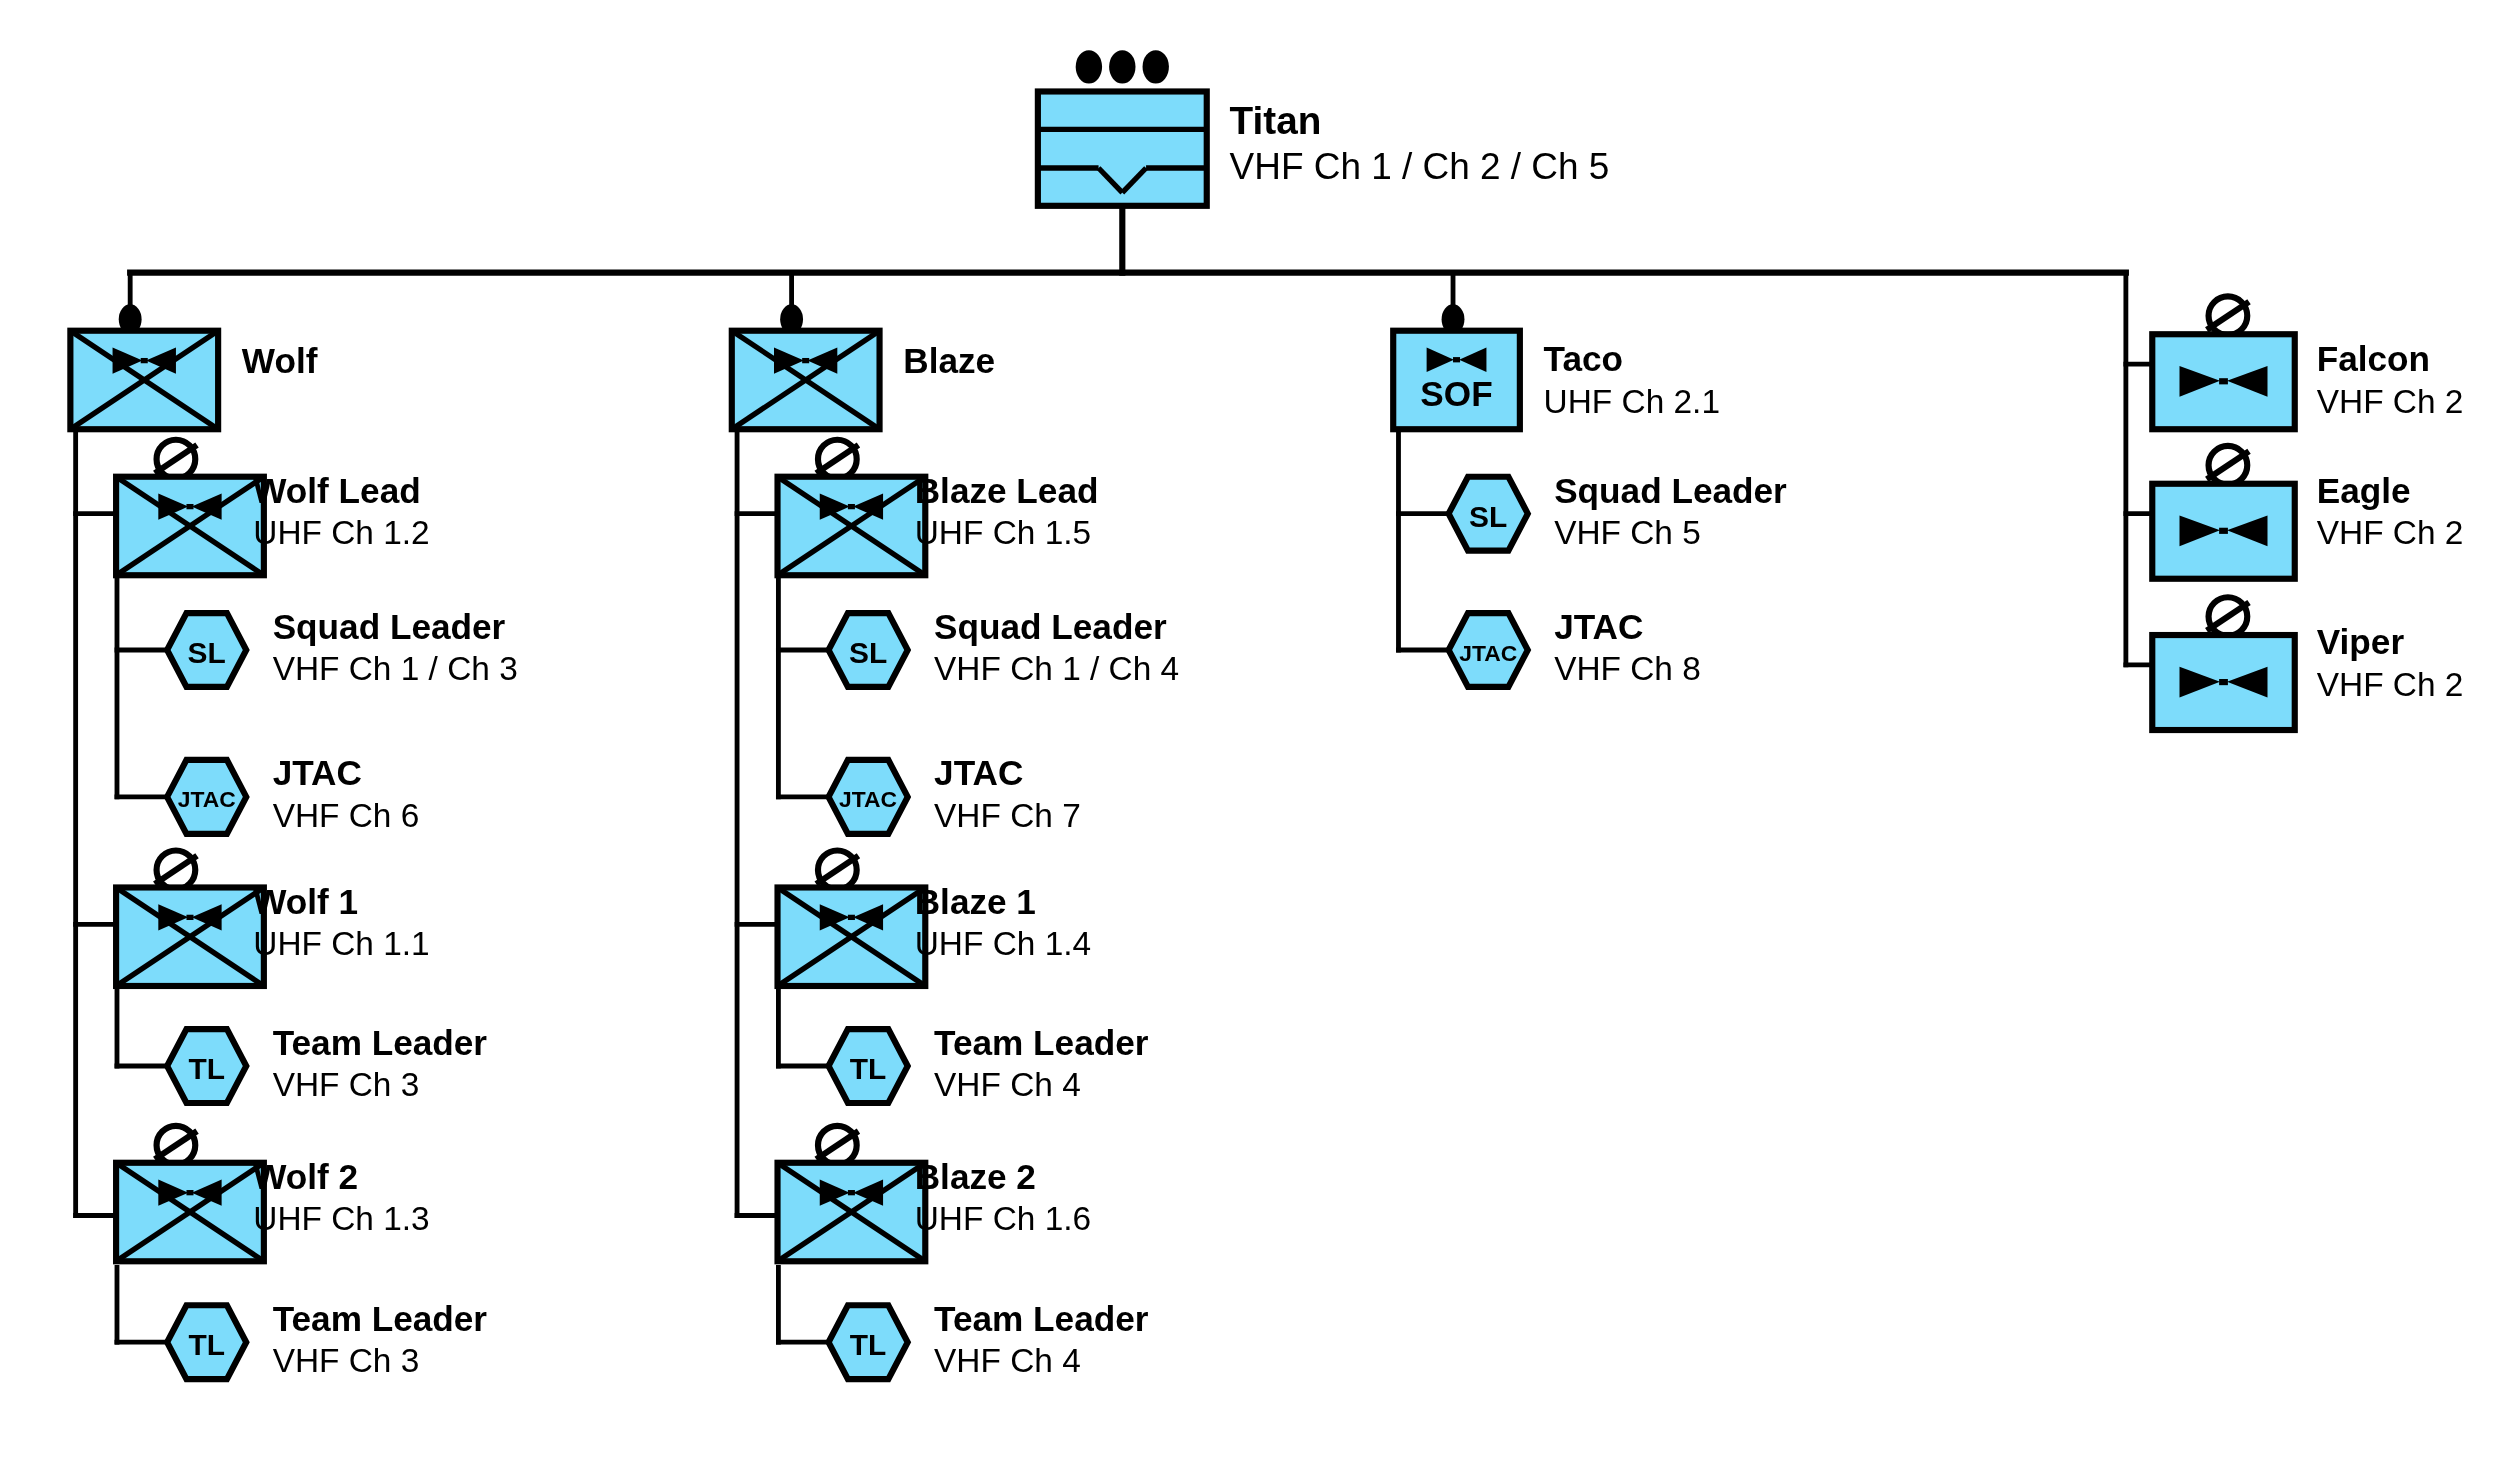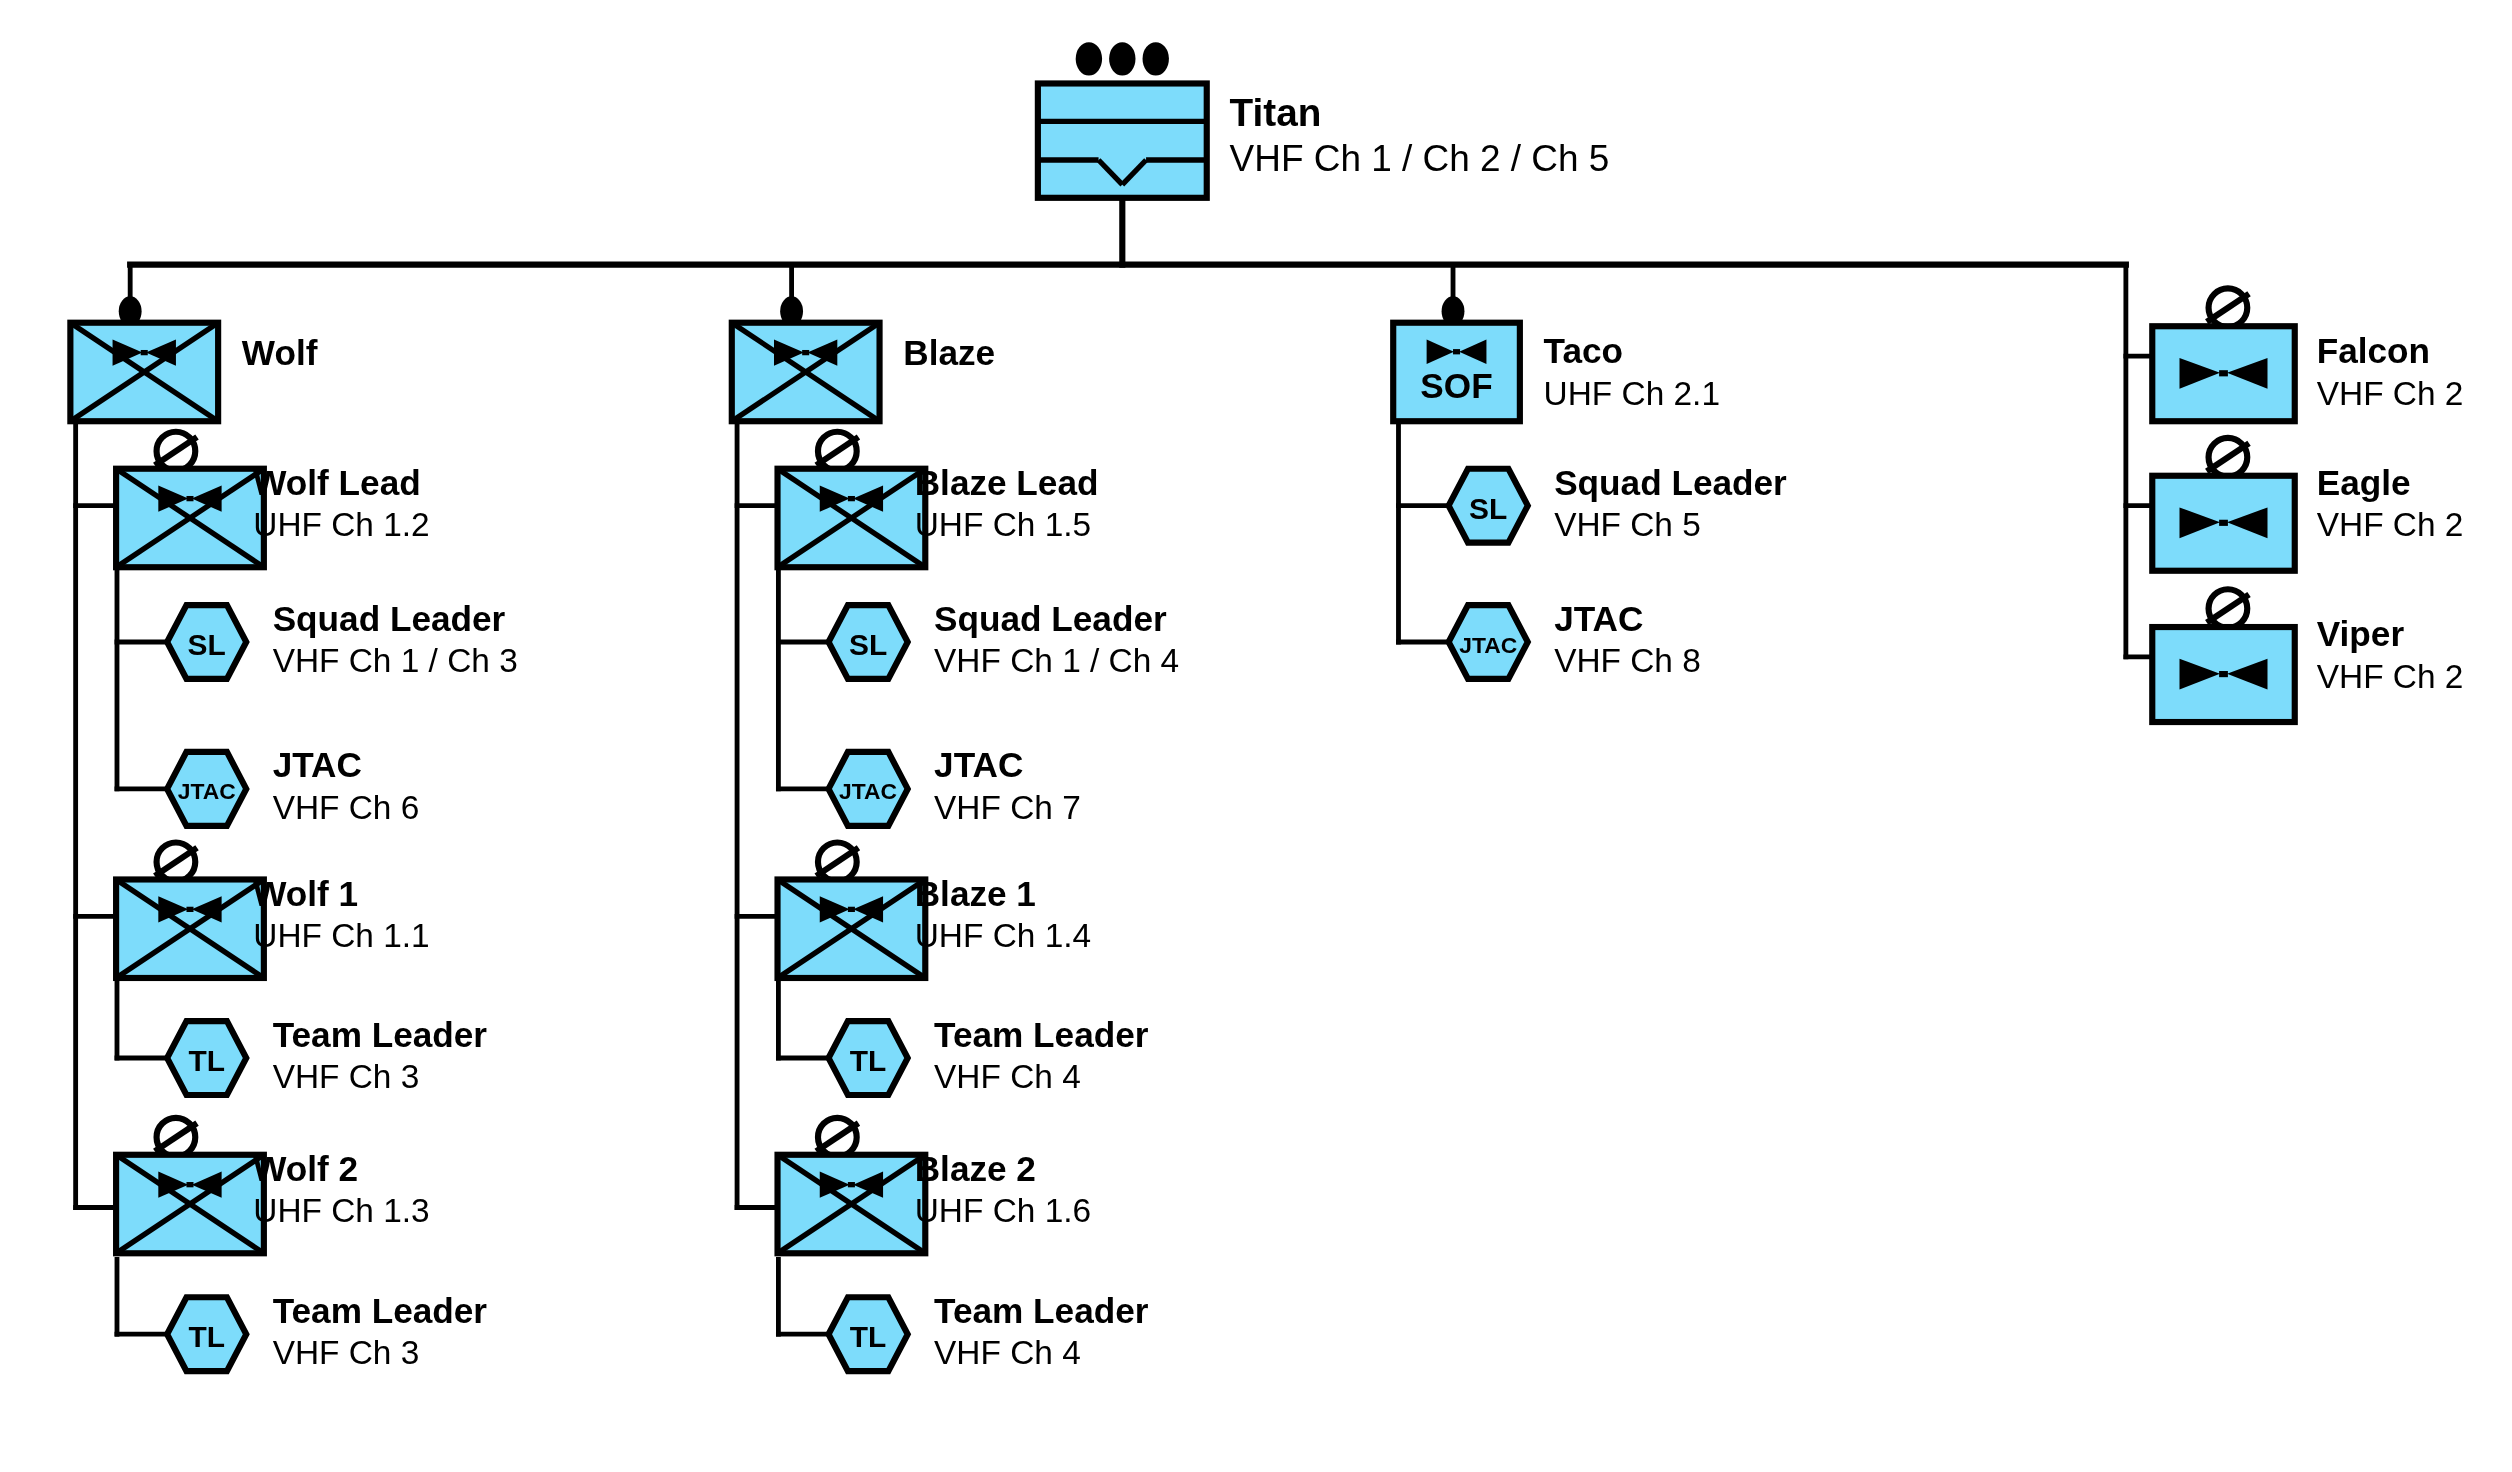--- a/index.html
+++ b/index.html
@@ -10,21 +10,21 @@
   }
   body {
     font-family: "Liberation Sans", sans-serif;
     width: 2512px;
     height: 1473px;
     overflow: hidden;
     position: relative;
   }
   #canvas {
     position: absolute;
-    top: 4px; left: 0;
+    top: 12px; left: 0;
     width: 2512px;
     height: 1105px;
   }
   svg#chart {
     display: block;
     width: 2512px;
     height: 1473px;
   }
   .sym-fill   { fill: #7DDCFB; }
   .sym-stroke { stroke: #000000; stroke-width: 7; fill: none; }

